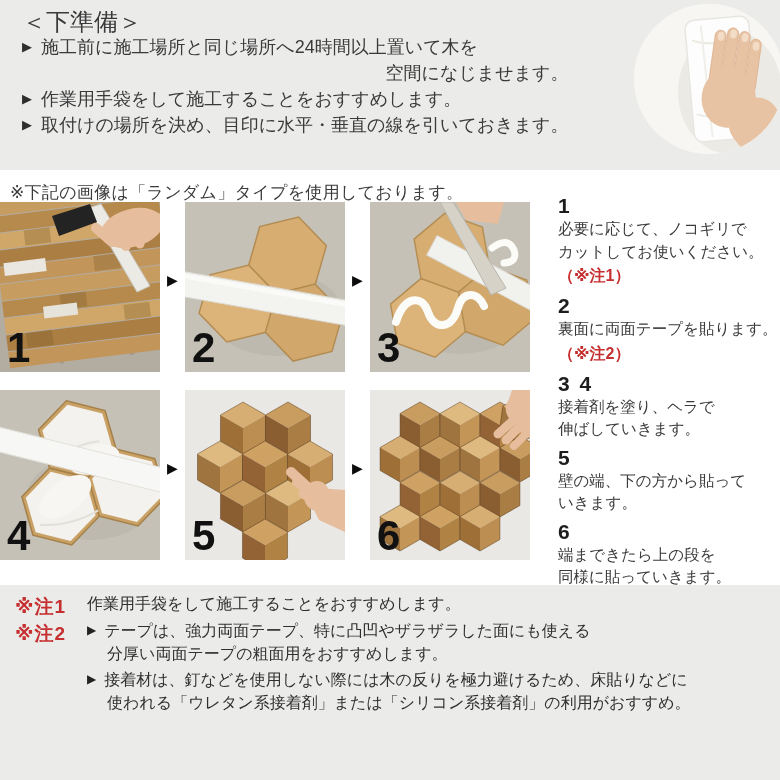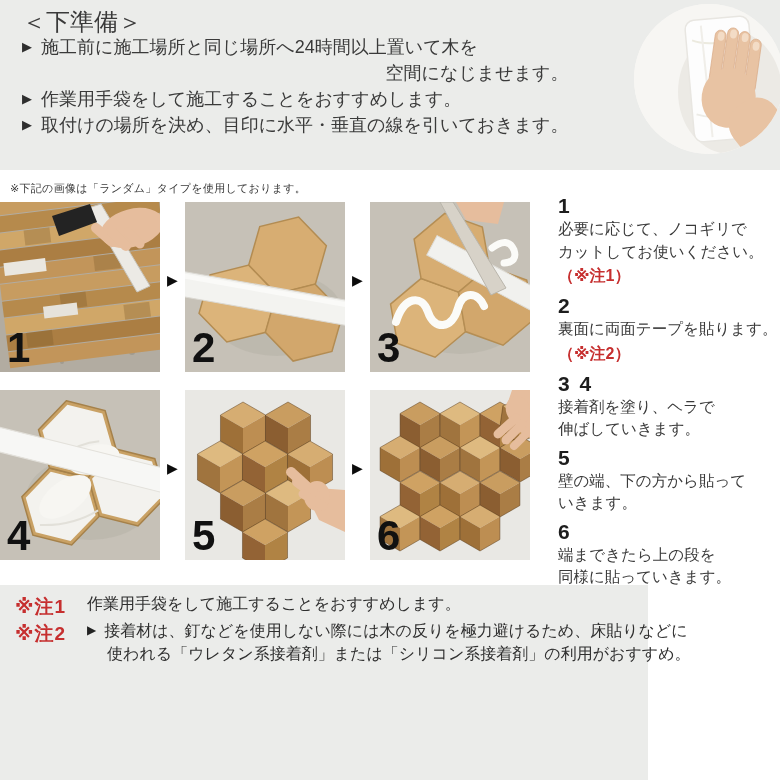--- a/index.html
+++ b/index.html
@@ -8,35 +8,35 @@
   
   .prep{position:absolute;top:0;left:0;width:780px;height:170px;background:#ebecea;}
   .prep-text{position:absolute;top:9px;left:22px;font-size:18px;line-height:25.5px;white-space:nowrap;color:#3a3a3a;}
   .prep-title{font-size:24px;}
   .prep-line .pmark{font-size:13px;margin-right:9px;position:relative;top:-2px;color:#2e2e2e;}
   .prep-line.cont{padding-left:24px;text-align:right;}
   .prep-line.paren{padding-left:6px;}
   .prep-photo{position:absolute;top:4px;left:634px;width:150px;height:150px;border-radius:50%;
               overflow:hidden;background:#f7f6f3;}
   
-  .random-note{position:absolute;top:181px;left:10px;font-size:11px;color:#3a3a3a;white-space:nowrap;letter-spacing:.3px;}
+  .random-note{position:absolute;top:181px;left:10px;font-size:17px;color:#3a3a3a;white-space:nowrap;letter-spacing:.3px;}
   
   .photo{position:absolute;width:160px;height:170px;overflow:hidden;background:#c6c1b7;}
   .photo svg{display:block;}
   .photo-number{position:absolute;left:7px;bottom:3px;font-size:42px;font-weight:bold;
                 color:#111;line-height:1;letter-spacing:-1px;}
   .flow-arrow{position:absolute;width:25px;text-align:center;font-size:14px;color:#0c0c0c;}
   
   .steps-col{position:absolute;left:558px;top:194px;width:224px;}
   .step{margin-bottom:5px;}
   .step-num{font-size:21px;font-weight:bold;color:#1d1d1d;line-height:24px;letter-spacing:2px;}
   .step-line{font-size:15.5px;line-height:22.5px;color:#3a3a3a;white-space:nowrap;}
   .step-note{font-size:16px;font-weight:bold;color:#c62f2f;line-height:26px;white-space:nowrap;}
   
-  .notes{position:absolute;top:585px;left:0;width:648px;height:195px;background:#ebecea;padding-top:8px;box-sizing:border-box;}
+  .notes{position:absolute;top:585px;left:0;width:780px;height:195px;background:#ebecea;padding-top:8px;box-sizing:border-box;}
   .note-row{position:relative;margin-bottom:5px;}
   .note-label{position:absolute;left:15px;top:1px;font-size:19px;font-weight:bold;color:#c62f2f;letter-spacing:1px;white-space:nowrap;}
   .note-body{margin-left:87px;}
   .note-item{margin-bottom:4px;}
   .note-line{font-size:16px;line-height:22px;color:#2f2f2f;white-space:nowrap;}
   .note-line .nmark{font-size:12px;margin-right:8px;position:relative;top:-2px;color:#222;}
   .note-line.icont{padding-left:20px;}
 </style>
 </head>
 <body>
@@ -367,20 +367,24 @@
         <div class="note-body">
           <div class="note-item">
             <div class="note-line">作業用手袋をして施工することをおすすめします。</div>
           </div>
         </div>
       </div>
       <div class="note-row">
         <div class="note-label">※注2</div>
         <div class="note-body">
           <div class="note-item">
+            <div class="note-line"><span class="nmark">▶</span><span>テープは、強力両面テープ、特に凸凹やザラザラした面にも使える</span></div>
+            <div class="note-line icont">分厚い両面テープの粗面用をおすすめします。</div>
+          </div>
+          <div class="note-item">
             <div class="note-line"><span class="nmark">▶</span><span>接着材は、釘などを使用しない際には木の反りを極力避けるため、床貼りなどに</span></div>
             <div class="note-line icont">使われる「ウレタン系接着剤」または「シリコン系接着剤」の利用がおすすめ。</div>
           </div>
         </div>
       </div>
     </div>
 
 </div>
 
 </body></html>

